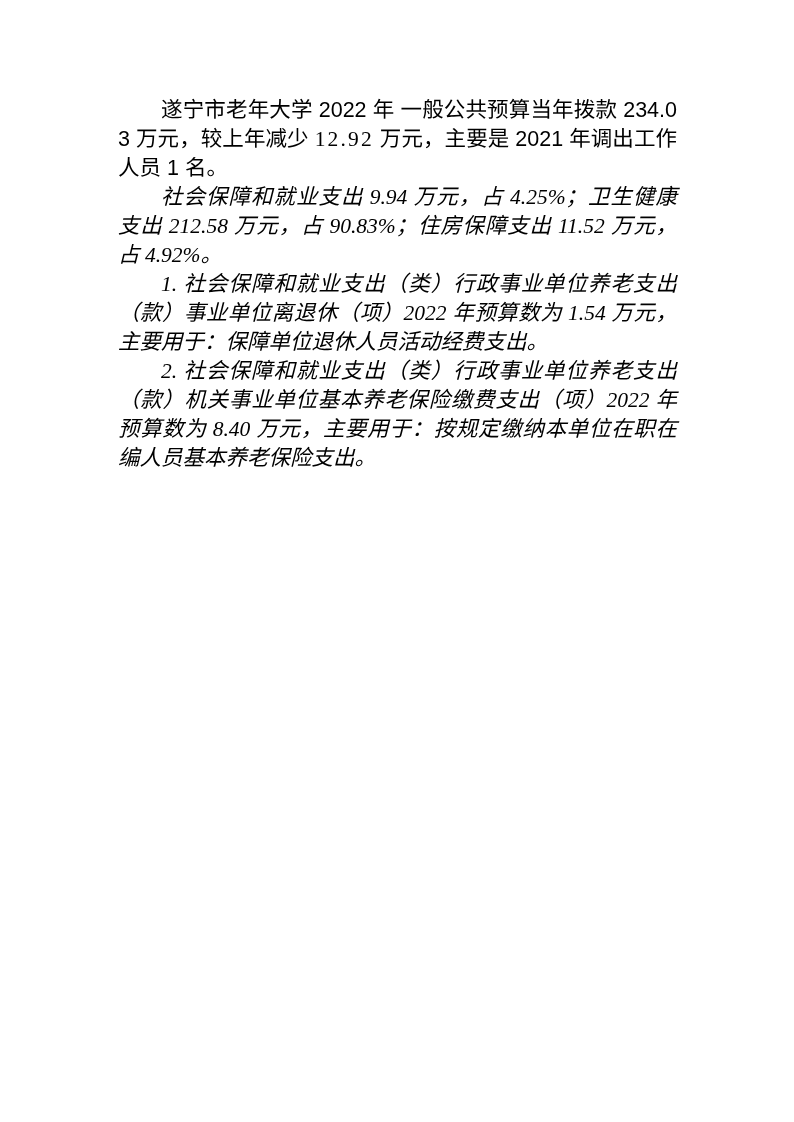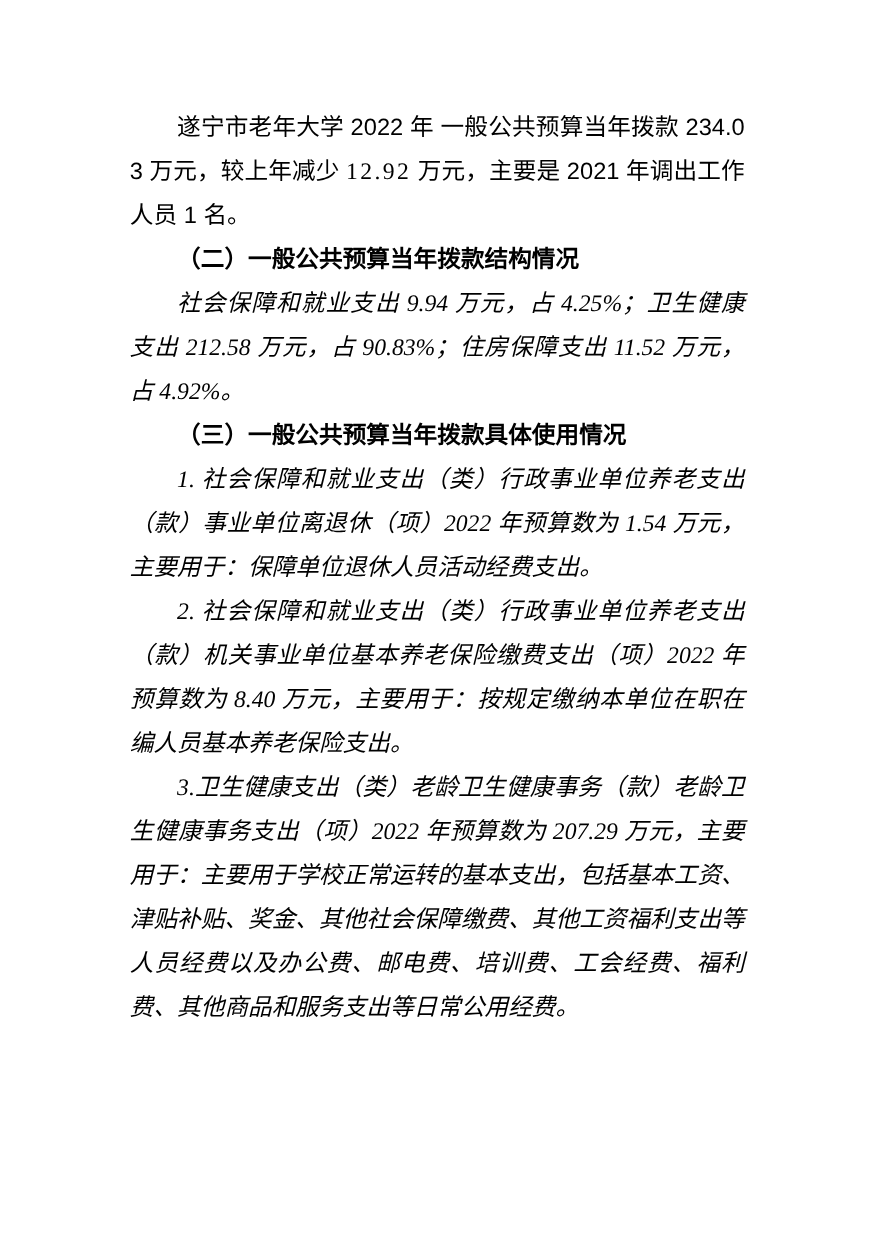--- a/index.html
+++ b/index.html
@@ -13,21 +13,21 @@
     height: 1122px;
     box-sizing: border-box;
     background: #ffffff;
     color: #000000;
     padding: 96px 117px 0 118px;
     overflow: hidden;
   }
   .para {
     margin: 0;
     font-size: 21.5px;
-    line-height: 40px;
+    line-height: 29px;
     text-align: justify;
     text-indent: 2em;
     word-break: break-all;
     overflow-wrap: break-word;
   }
   .sans {
     font-family: "Liberation Sans", "DejaVu Sans", sans-serif;
   }
   .serif {
     font-family: "Liberation Serif", "DejaVu Serif", serif;
@@ -42,26 +42,23 @@
     letter-spacing: 0.1em;
   }
 </style>
 </head>
 <body>
 
 <div class="page">
 
   <p class="para sans"><span>遂宁市老年大学 2022 年 一般公共预算当年拨款 234.03 万元，较上年减少 </span><span class="num-wide">12.92</span><span> 万元，主要是 2021 年调出工作人员 1 名。</span></p>
 
-  <p class="para sans heading">（二）一般公共预算当年拨款结构情况</p>
 
   <p class="para serif">社会保障和就业支出 9.94 万元，占 4.25%；卫生健康支出 212.58 万元，占 90.83%；住房保障支出 11.52 万元，占 4.92%。</p>
 
-  <p class="para sans heading">（三）一般公共预算当年拨款具体使用情况</p>
 
   <p class="para serif">1. 社会保障和就业支出（类）行政事业单位养老支出（款）事业单位离退休（项）2022 年预算数为 1.54 万元，主要用于：保障单位退休人员活动经费支出。</p>
 
   <p class="para serif">2. 社会保障和就业支出（类）行政事业单位养老支出（款）机关事业单位基本养老保险缴费支出（项）2022 年预算数为 8.40 万元，主要用于：按规定缴纳本单位在职在编人员基本养老保险支出。</p>
 
-  <p class="para serif">3.卫生健康支出（类）老龄卫生健康事务（款）老龄卫生健康事务支出（项）2022 年预算数为 207.29 万元，主要用于：主要用于学校正常运转的基本支出，包括基本工资、津贴补贴、奖金、其他社会保障缴费、其他工资福利支出等人员经费以及办公费、邮电费、培训费、工会经费、福利费、其他商品和服务支出等日常公用经费。</p>
 
 
 </div>
 
 </body></html>

